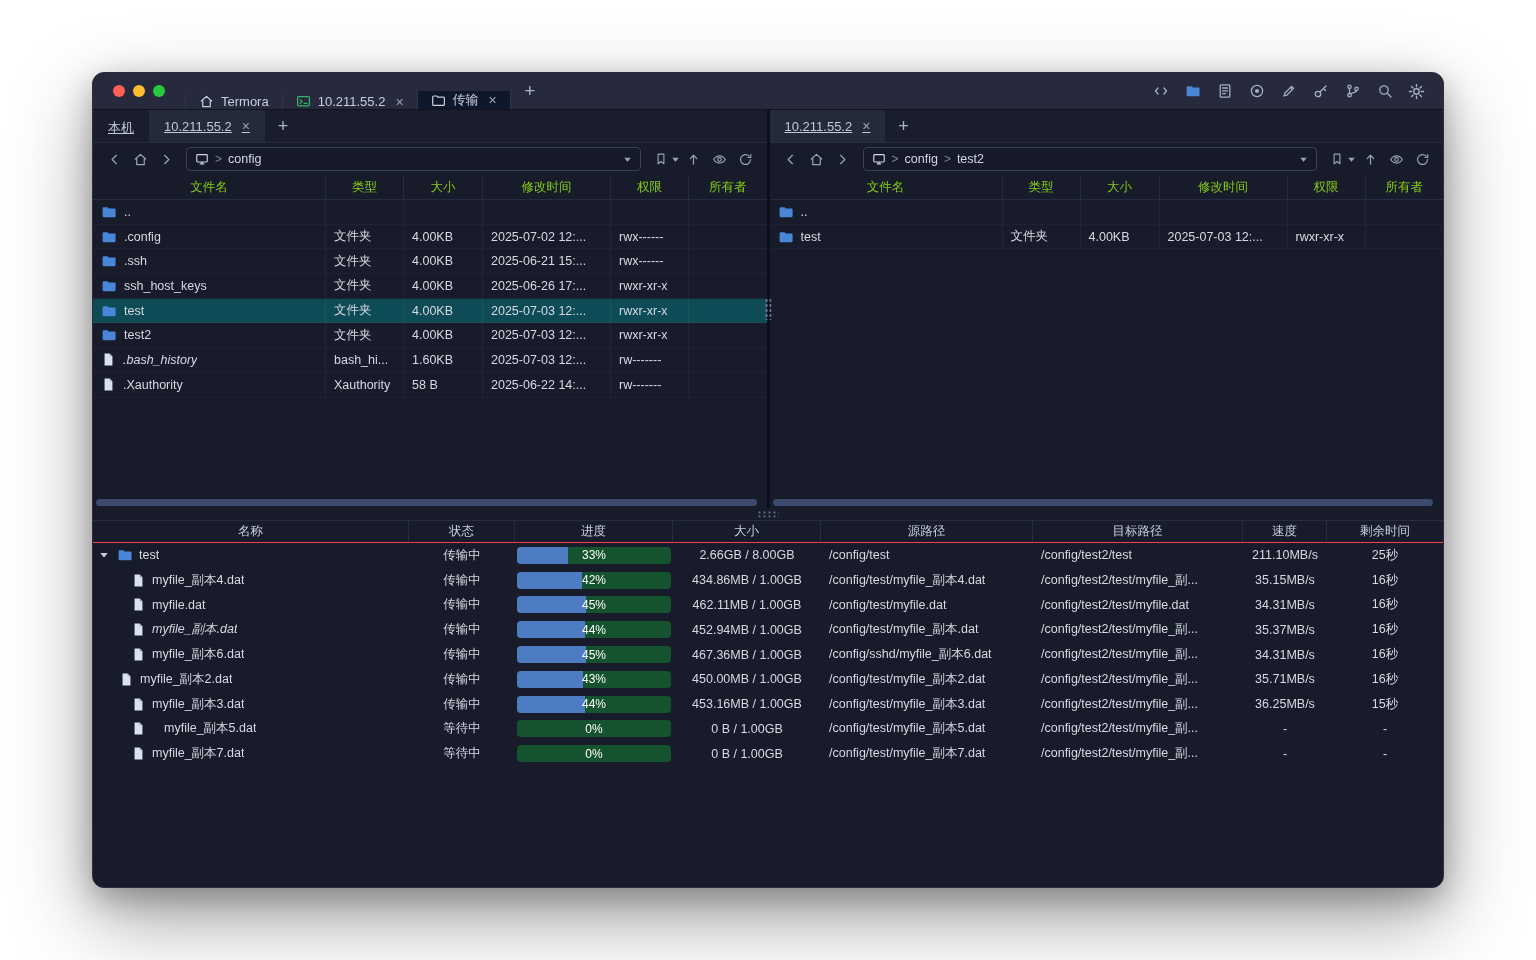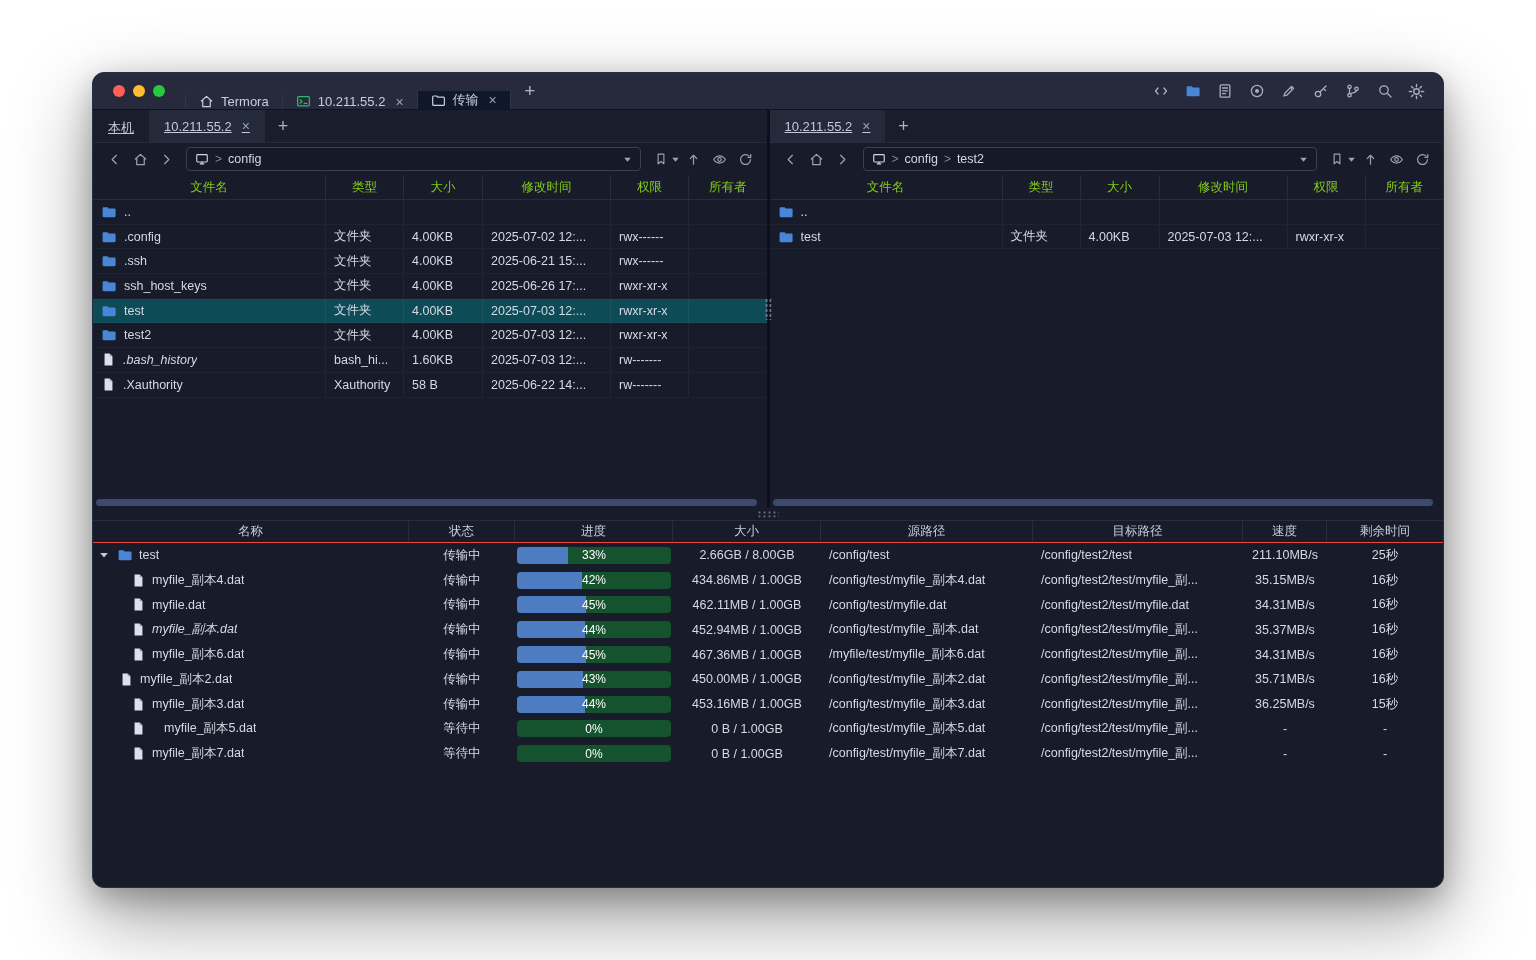--- a/index.html
+++ b/index.html
@@ -654,21 +654,21 @@
             <span style="overflow:hidden;text-overflow:ellipsis;">myfile_副本6.dat</span>
           </span>
           <span class="c center">传输中</span>
           <span class="c pcell">
             <span class="ptrack" style="display:block;">
               <span class="pfill" style="width:45%;"></span>
               <span class="plabel">45%</span>
             </span>
           </span>
           <span class="c center">467.36MB / 1.00GB</span>
-          <span class="c">/myfile/test/myfile_副本6.dat</span>
+          <span class="c">/config/sshd/myfile_副本6.dat</span>
           <span class="c">/config/test2/test/myfile_副...</span>
           <span class="c center">34.31MB/s</span>
           <span class="c center">16秒</span>
         </div>
         <div class="trow">
           <span class="c tname" style="padding-left:26px;">
             <span style="display:flex;">
               <svg width="15" height="15" viewBox="0 0 16 16">
                 <path d="M3.8 1.5h5.4l3 3v10H3.8z" fill="#dce1ee"></path>
                 <path d="M9.2 1.5v3h3z" fill="#97a1ba"></path>

